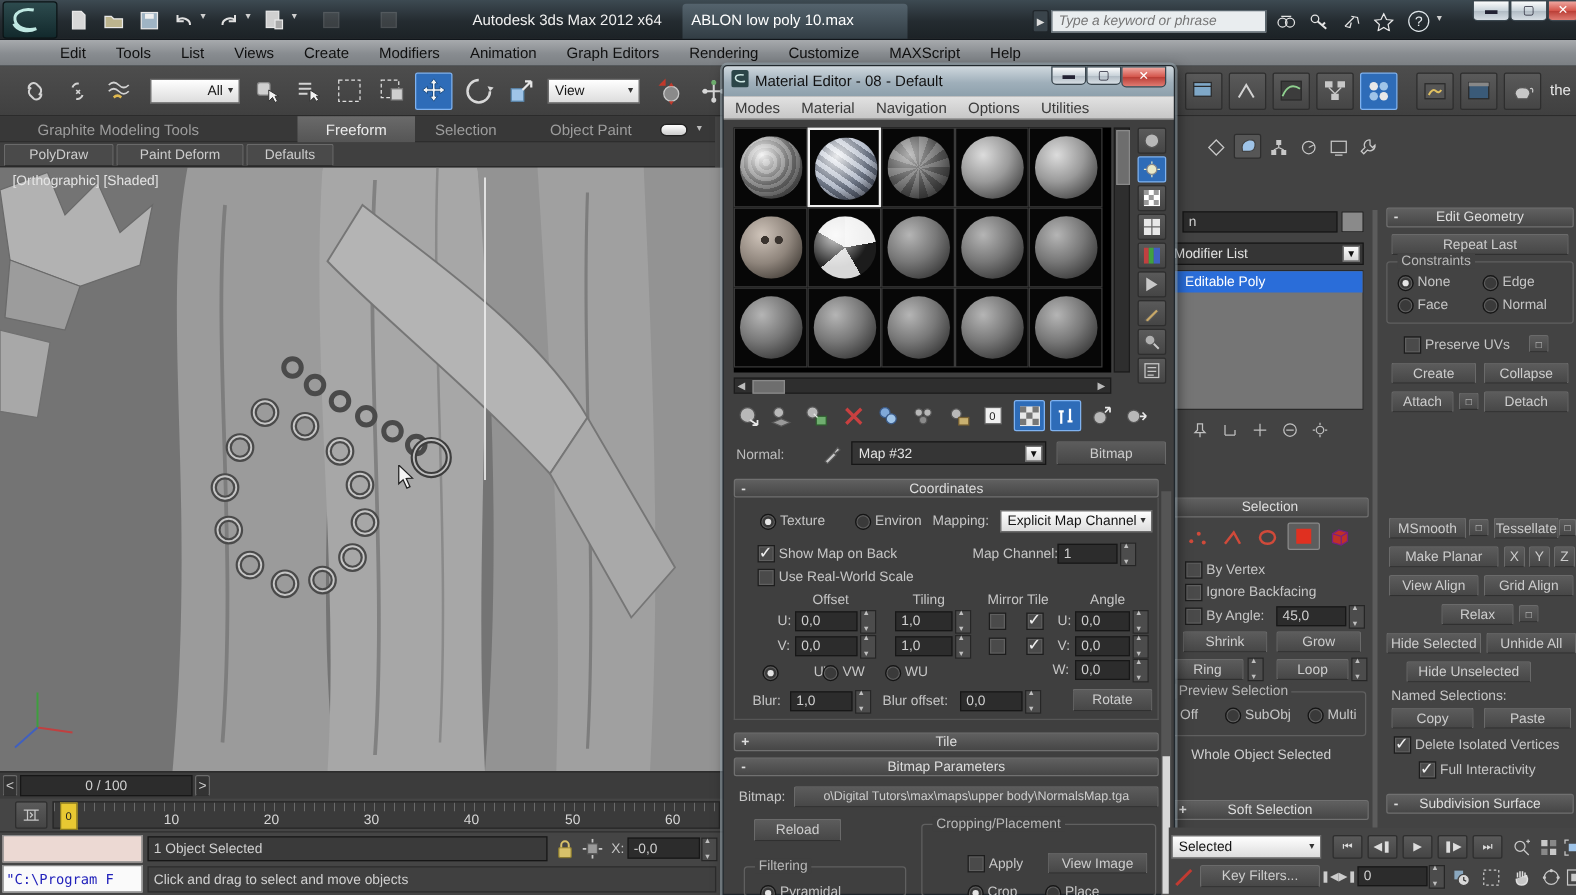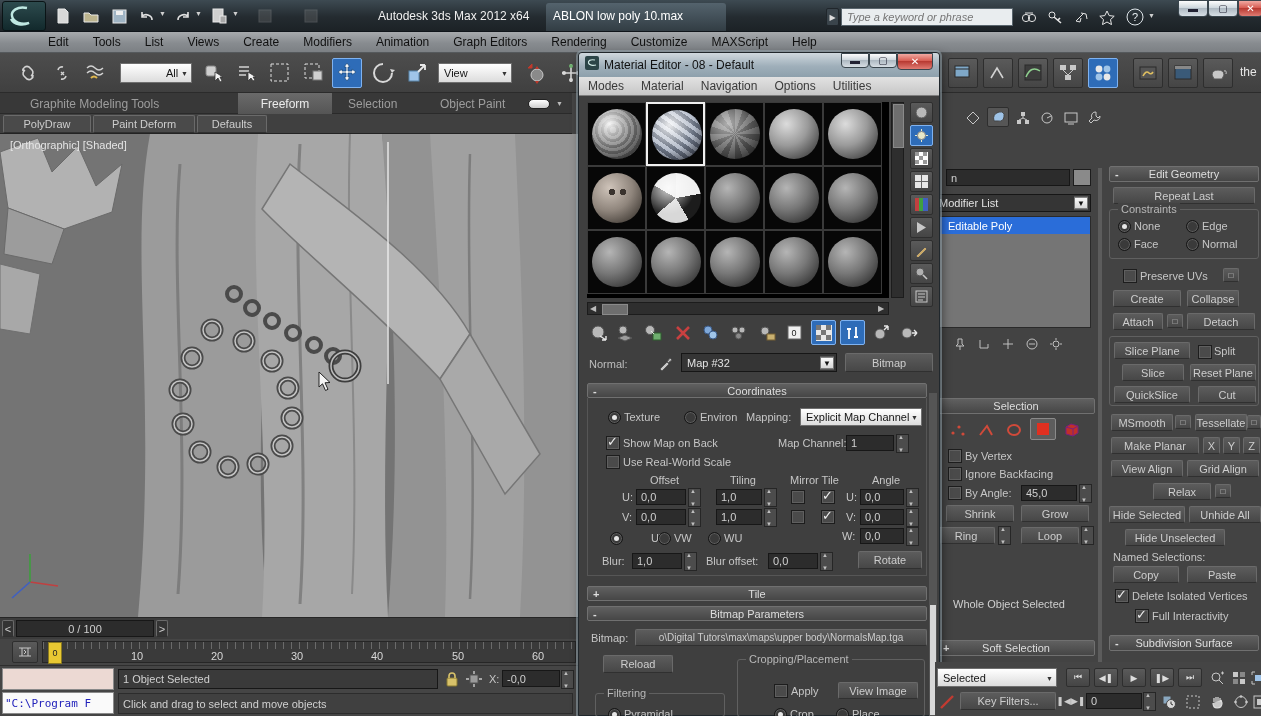--- a/index.html
+++ b/index.html
@@ -534,20 +534,29 @@
       <span>Grow</span>
       </div>
     <div class="b" style="left:-4px;top:434px;width:58px;height:17px;text-align:center;">
       <span>Ring</span>
       </div>
     <div class="spn" style="left:57px;top:433px;"></div>
     <div class="b" style="left:80px;top:434px;width:58px;height:17px;">
       <span>Loop</span>
       </div>
     <div class="spn" style="left:140px;top:433px;"></div>
+    <div class="grp" style="left:-4px;top:460px;width:156px;height:36px;">
+      <span class="lg lgp" style="left:2px;">Preview Selection</span>
+      <div class="rd on" style="left:-14px;top:12px;"></div>
+      <div class="txt" style="left:6px;top:12px;">Off</div>
+      <div class="rd" style="left:42px;top:12px;"></div>
+      <div class="txt" style="left:58px;top:12px;">SubObj</div>
+      <div class="rd" style="left:108px;top:12px;"></div>
+      <div class="txt" style="left:124px;top:12px;">Multi</div>
+    </div>
     <div class="txt" style="left:12px;top:505px;color:#cfcfcf;">Whole Object Selected</div>
     <div class="roll" style="left:-4px;top:547px;width:158px;height:16px;">
       <span class="sgn">+</span>
       <span>Soft Selection</span>
       </div>
 
     <div class="l" style="left:157px;top:75px;width:4px;height:540px;background:#5c5c5c;"></div>
 
     <div class="roll" style="left:168px;top:73px;width:150px;height:16px;">
       <span class="sgn">-</span>
@@ -566,49 +575,30 @@
       <div class="txt" style="left:24px;top:28px;">Face</div>
       <div class="rd" style="left:76px;top:28px;"></div>
       <div class="txt" style="left:92px;top:28px;">Normal</div>
     </div>
     <div class="cb" style="left:182px;top:176px;"></div>
     <div class="txt" style="left:199px;top:177px;">Preserve UVs</div>
     <div class="b" style="left:282px;top:175px;width:16px;height:14px;font-size:8px;">□</div>
     <div class="b" style="left:172px;top:197px;width:68px;height:17px;">
       <span>Create</span>
       </div>
-    <div class="b" style="left:246px;top:197px;width:52px;height:17px;">
+    <div class="b" style="left:246px;top:197px;width:68px;height:17px;">
       <span>Collapse</span>
       </div>
     <div class="b" style="left:172px;top:220px;width:50px;height:17px;">
       <span>Attach</span>
       </div>
     <div class="b" style="left:226px;top:221px;width:16px;height:14px;font-size:8px;">□</div>
     <div class="b" style="left:246px;top:220px;width:68px;height:17px;">
       <span>Detach</span>
       </div>
-    <div class="grp" style="left:168px;top:243px;width:150px;height:70px;">
-      <div class="b" style="left:4px;top:5px;width:76px;height:17px;">
-        <span>Slice Plane</span>
-        </div>
-      <div class="cb" style="left:88px;top:8px;"></div>
-      <div class="txt" style="left:104px;top:8px;">Split</div>
-      <div class="b" style="left:12px;top:27px;width:62px;height:17px;">
-        <span>Slice</span>
-        </div>
-      <div class="b" style="left:80px;top:27px;width:66px;height:17px;">
-        <span>Reset Plane</span>
-        </div>
-      <div class="b" style="left:4px;top:49px;width:76px;height:17px;">
-        <span>QuickSlice</span>
-        </div>
-      <div class="b" style="left:88px;top:49px;width:58px;height:17px;">
-        <span>Cut</span>
-        </div>
-    </div>
     <div class="b" style="left:170px;top:321px;width:62px;height:17px;">
       <span>MSmooth</span>
       </div>
     <div class="b" style="left:234px;top:322px;width:16px;height:14px;font-size:8px;">□</div>
     <div class="b" style="left:254px;top:321px;width:52px;height:17px;">
       <span>Tessellate</span>
       </div>
     <div class="b" style="left:306px;top:322px;width:14px;height:14px;font-size:8px;">□</div>
     <div class="b" style="left:170px;top:344px;width:88px;height:17px;">
       <span>Make Planar</span>

